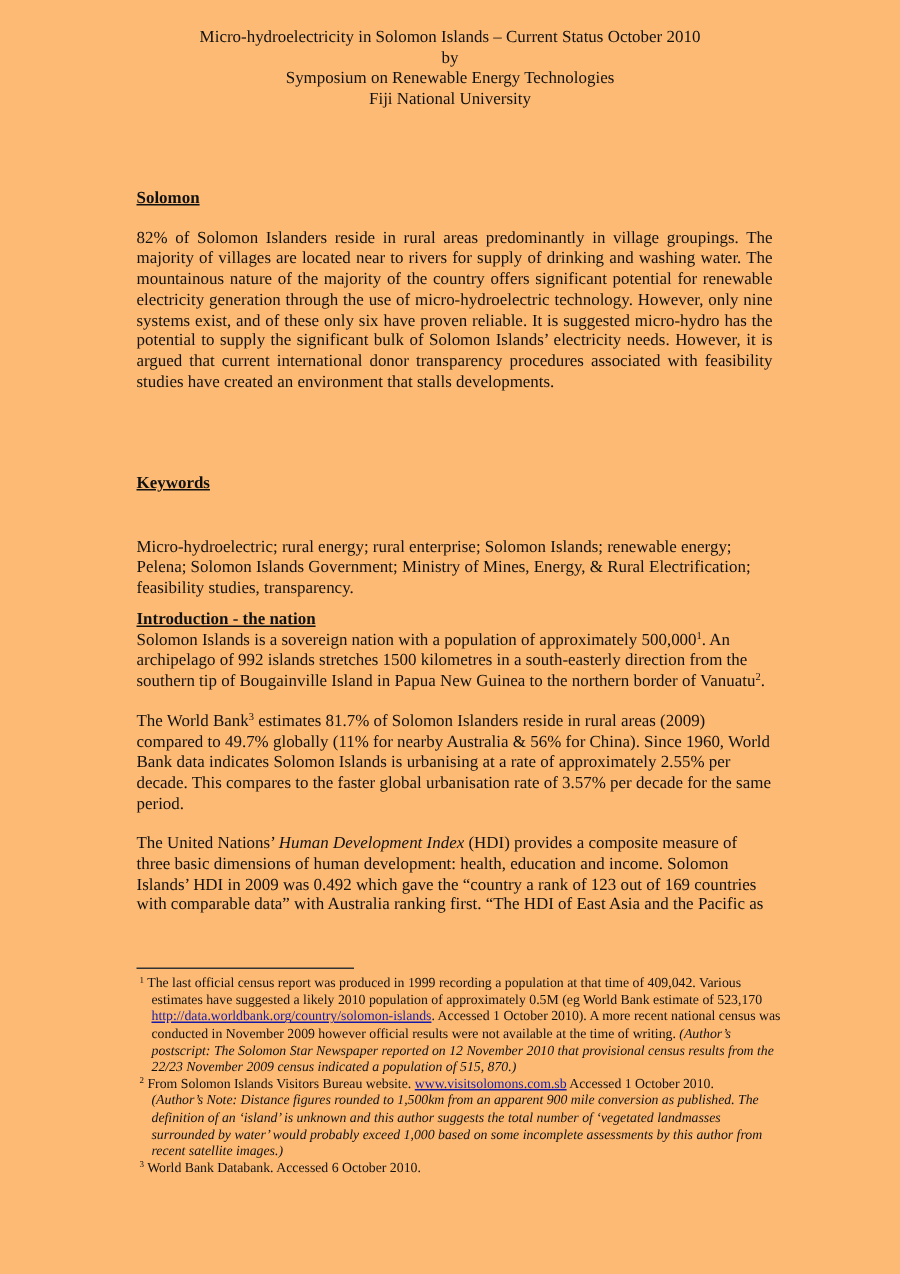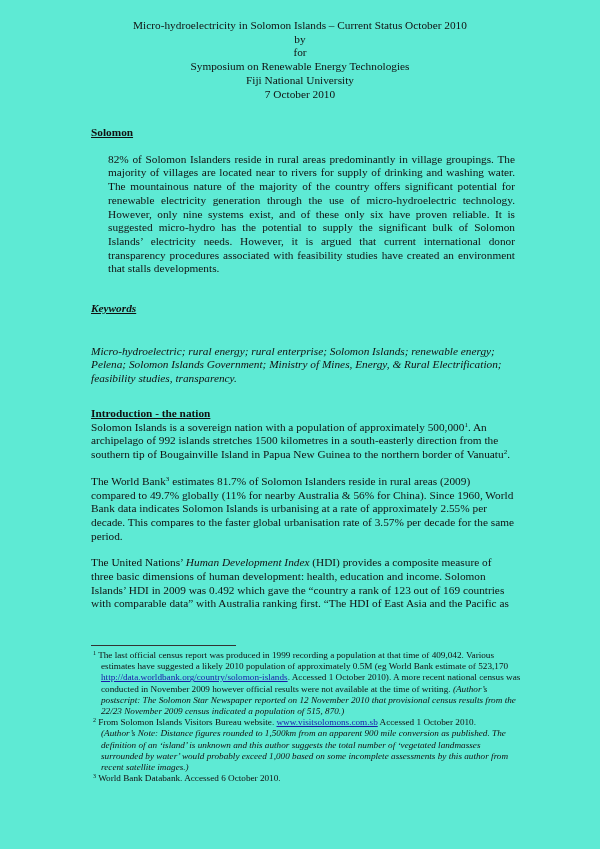--- a/index.html
+++ b/index.html
@@ -1,52 +1,50 @@
 <!DOCTYPE html>
 <html><head>
 <meta charset="utf-8">
 <style>
   html, body { margin: 0; padding: 0; background: #ffffff; }
   body { width: 600px; height: 849px; overflow: hidden; position: relative;
          font-family: "Liberation Serif", "DejaVu Serif", serif; color: #111; }
-  .page { position: absolute; left: 0; top: 0; width: 600px; height: 849px; background: #5eead4; }
+  .page { position: absolute; left: 0; top: 0; width: 600px; height: 849px; background: #fdba74; }
   .titleblock { position: absolute; top: 19px; left: 0; width: 600px; text-align: center;
                 font-size: 11.3px; line-height: 13.7px; }
   .body { position: absolute; left: 91px; width: 424px; font-size: 11.3px; line-height: 13.7px; }
   .heading { font-weight: bold; text-decoration: underline; font-size: 11.3px; }
-  .just { text-align: justify; margin-left: 17px; }
+  .just { text-align: justify; }
   p { margin: 0; }
   sup { font-size: 7px; line-height: 0; vertical-align: 4px; }
   .fnrule { position: absolute; left: 91px; top: 645px; width: 145px; border-top: 1px solid #333; }
   .footnotes { position: absolute; left: 91px; top: 650px; width: 430px; font-size: 9.2px; line-height: 11.2px; }
   .fn { padding-left: 10px; text-indent: -8px; }
   .fn sup { font-size: 6px; vertical-align: 3px; }
   .ital { font-style: italic; }
   a.link { color: #1a1aa8; text-decoration: underline; text-align: center; }
 </style>
 </head>
 <body>
 
 <div class="page">
 
   <div class="titleblock">
     <div>Micro-hydroelectricity in Solomon Islands – Current Status October 2010</div>
     <div>by</div>
-    <div>for</div>
     <div>Symposium on Renewable Energy Technologies</div>
     <div>Fiji National University</div>
-    <div>7 October 2010</div>
   </div>
 
   <div class="body" style="top:126px;">
     <p class="heading">Solomon</p>
     <p class="just" style="margin-top:13px;">82% of Solomon Islanders reside in rural areas predominantly in village groupings.  The majority of villages are located near to rivers for supply of drinking and washing water.  The mountainous nature of the majority of the country offers significant potential for renewable electricity generation through the use of micro-hydroelectric technology.  However, only nine systems exist, and of these only six have proven reliable. It is suggested micro-hydro has the potential to supply the significant bulk of Solomon Islands’ electricity needs. However, it is argued that current international donor transparency procedures associated with feasibility studies have created an environment that stalls developments.</p>
   </div>
 
-  <div class="body" style="top:302px;font-style:italic;">
+  <div class="body" style="top:316px;">
     <p class="heading">Keywords</p>
     <p style="margin-top:29px;">Micro-hydroelectric; rural energy; rural enterprise; Solomon Islands; renewable energy; Pelena; Solomon Islands Government; Ministry of Mines, Energy, &amp; Rural Electrification; feasibility studies, transparency.</p>
   </div>
 
   <div class="body" style="top:407px;">
     <p class="heading">Introduction - the nation</p>
     <p style=""><span>Solomon Islands is a sovereign nation with a population of approximately 500,000</span><sup>1</sup><span>.    An archipelago of 992 islands stretches 1500 kilometres in a south-easterly direction from the southern tip of Bougainville Island in Papua New Guinea to the northern border of Vanuatu</span><sup>2</sup><span>.</span></p>
     <p style="margin-top:13px;"><span>The World Bank</span><sup>3</sup><span> estimates 81.7% of Solomon Islanders reside in rural areas (2009) compared to 49.7% globally (11% for nearby Australia &amp; 56% for China). Since 1960, World Bank data indicates Solomon Islands is urbanising at a rate of approximately 2.55% per decade.  This compares to the faster global urbanisation rate of 3.57% per decade for the same period.</span></p>
     <p style="margin-top:13px;"><span>The United Nations’ </span><i>Human Development Index</i><span> (HDI) provides a composite measure of three basic dimensions of human development: health, education and income. Solomon Islands’ HDI in 2009 was 0.492 which gave the “country a rank of 123 out of 169 countries with comparable data” with Australia ranking first. “The HDI of East Asia and the Pacific as</span></p>
   </div>

